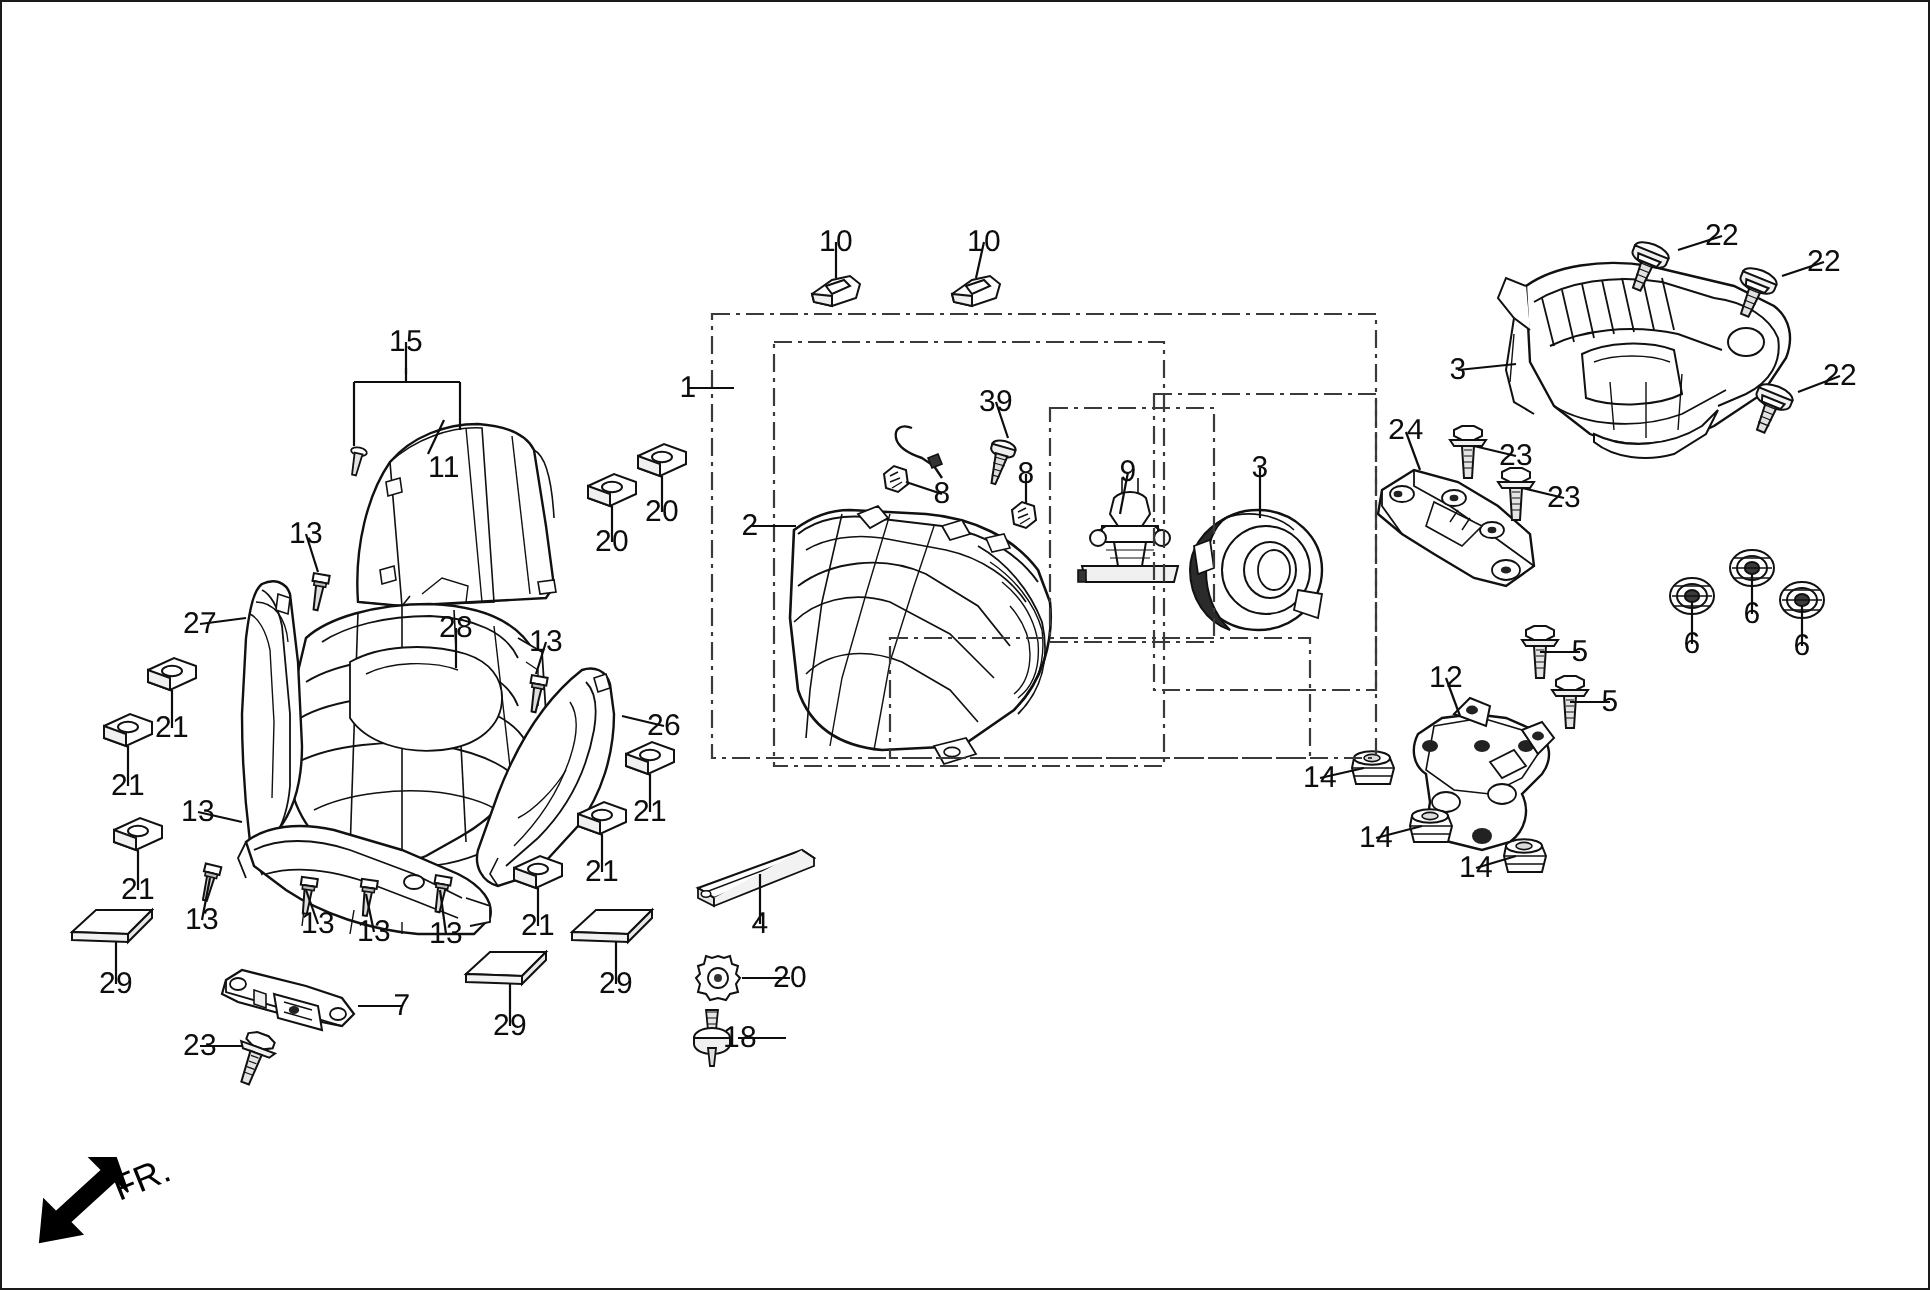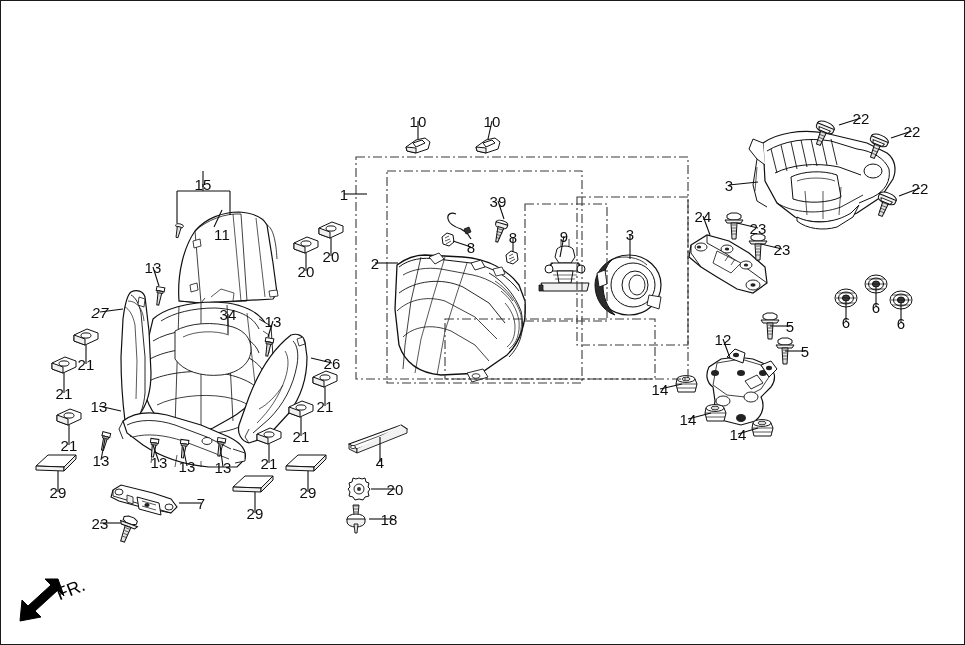--- a/index.html
+++ b/index.html
@@ -568,44 +568,44 @@
         <div class="callout" style="left: 722px; top: 338px; text-align: right;">12</div>
         <div class="callout" style="left: 152px; top: 266px;">13</div>
         <div class="callout" style="left: 272px; top: 320px;">13</div>
         <div class="callout" style="left: 100px; top: 459px;">13</div>
         <div class="callout" style="left: 158px; top: 461px;">13</div>
         <div class="callout" style="left: 186px; top: 465px;">13</div>
         <div class="callout" style="left: 222px; top: 466px;">13</div>
         <div class="callout" style="left: 659px; top: 388px;">14</div>
         <div class="callout" style="left: 687px; top: 418px;">14</div>
         <div class="callout" style="left: 737px; top: 433px;">14</div>
-        <div class="callout" style="left: 202px; top: 170px; margin-top: 13px;">15</div>
+        <div class="callout" style="left: 202px; top: 170px;">15</div>
         <div class="callout" style="left: 98px; top: 405px;">13</div>
         <div class="callout" style="left: 728px; top: 184px;">3</div>
-        <div class="callout" style="left: 388px; top: 518px;">18</div>
+        <div class="callout" style="left: 369px; top: 518px;">18</div>
         <div class="callout" style="left: 394px; top: 488px;">20</div>
         <div class="callout" style="left: 305px; top: 270px;">20</div>
         <div class="callout" style="left: 330px; top: 255px;">20</div>
         <div class="callout" style="left: 85px; top: 363px;">21</div>
         <div class="callout" style="left: 63px; top: 392px;">21</div>
         <div class="callout" style="left: 68px; top: 444px;">21</div>
         <div class="callout" style="left: 324px; top: 405px;">21</div>
         <div class="callout" style="left: 300px; top: 435px;">21</div>
         <div class="callout" style="left: 268px; top: 462px;">21</div>
         <div class="callout" style="left: 860px; top: 117px;">22</div>
         <div class="callout" style="left: 911px; top: 130px;">22</div>
         <div class="callout" style="left: 919px; top: 187px;">22</div>
         <div class="callout" style="left: 757px; top: 227px;">23</div>
         <div class="callout" style="left: 781px; top: 248px;">23</div>
         <div class="callout" style="left: 99px; top: 522px;">23</div>
-        <div class="callout" style="left: 702px; top: 215px;">24</div>
+        <div class="callout" style="left: 702px; top: 215px; font-family: Liberation Mono, monospace;">24</div>
         <div class="callout" style="left: 497px; top: 200px;">39</div>
         <div class="callout" style="left: 331px; top: 362px;">26</div>
-        <div class="callout" style="left: 99px; top: 311px; font-style: italic;">27</div>
-        <div class="callout" style="left: 227px; top: 313px;">34</div>
+        <div class="callout" style="left: 99px; top: 311px;">27</div>
+        <div class="callout" style="left: 227px; top: 313px;">28</div>
         <div class="callout" style="left: 57px; top: 491px;">29</div>
         <div class="callout" style="left: 254px; top: 512px;">29</div>
         <div class="callout" style="left: 307px; top: 491px;">29</div>
       </div>
 
     <svg class="layer" viewBox="0 0 965 645">
       <g>
         <path d="M57,578 L44,578 L50,584 L27,605 L21,599 L19,620 L40,616
                  L34,610 L57,589 L63,595 Z" fill="#000" stroke="#000" stroke-width="1"></path>
       </g>

